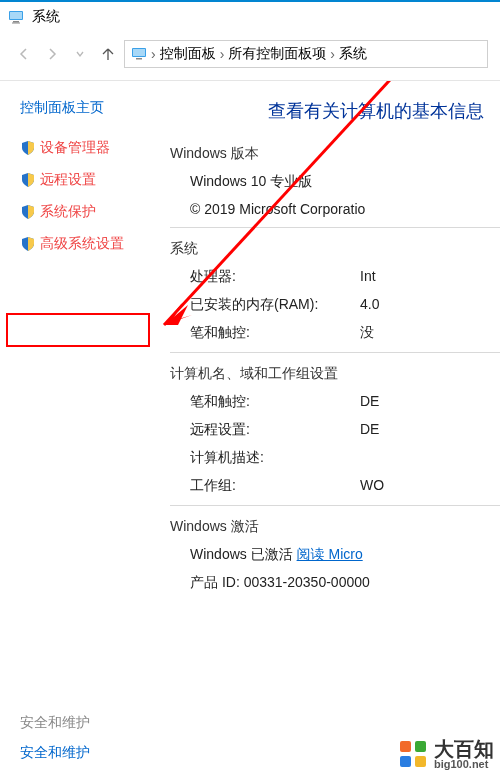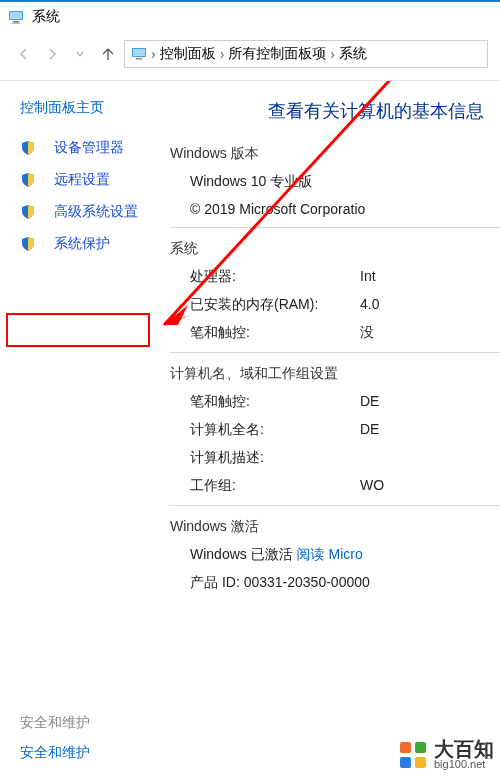--- a/index.html
+++ b/index.html
@@ -51,23 +51,23 @@
     display: flex;
     height: calc(776px - 32px - 44px - 1px);
   }
   .sidebar {
     width: 160px;
     padding: 18px 12px 12px 20px;
     position: relative;
   }
   .sidebar-title { color: #0066cc; margin-bottom: 22px; }
   .sidebar-item {
-    display: flex; align-items: center; gap: 18px;
+    display: flex; align-items: center; gap: 4px;
     margin-bottom: 14px;
-    color: #1d4ed8;
+    color: #ef4444;
     cursor: pointer;
   }
   .shield {
     width: 16px; height: 16px;
   }
   .highlight-box {
     position: absolute;
     left: 6px; top: 232px;
     width: 144px; height: 34px;
     border: 2px solid #ff0000;
@@ -85,30 +85,30 @@
     position: relative;
     overflow: hidden;
   }
   .main-title { color: #003399; font-size: 18px; margin: 0 0 22px 108px; white-space: nowrap; }
   .section-label { color: #333; margin: 0 0 10px 10px; }
   .kv { display: flex; margin: 0 0 10px 30px; }
   .kv .k { width: 170px; color: #222; }
   .kv .v { color: #222; white-space: nowrap; }
   .indent-text { margin: 0 16px 10px 30px; color: #222; white-space: nowrap; }
   .hr { border-top: 1px solid #d9d9d9; margin: 8px 0 12px 10px; }
-  .link { color: #0066cc; }
+  .link { color: #0066cc; text-decoration: underline; }
   .arrow-overlay { position: absolute; left: -78px; top: -18px; pointer-events: none; }
   .watermark {
     position: absolute; right: 6px; bottom: 6px;
-    display: flex; align-items: center; gap: 6px;
+    display: flex; gap: 6px;
   }
   .wm-logo { width: 30px; height: 30px; }
   .wm-text { display: flex; flex-direction: column; line-height: 1; }
   .wm-main { font-size: 20px; font-weight: 700; color: #333; }
-  .wm-sub { font-size: 11px; color: #555; }
+  .wm-sub { font-size: 11px; color: #555; font-weight: bold; }
   .monitor-icon { width:16px; height:16px; }
 </style>
 </head>
 <body>
 
 <div class="titlebar">
   <svg class="monitor-icon" viewBox="0 0 16 16">
     <rect x="1" y="2" width="14" height="9" rx="1" fill="#3aa0e8"></rect>
     <rect x="2" y="3" width="12" height="7" fill="#a8d8f7"></rect>
     <rect x="5" y="12" width="6" height="1.5" fill="#888"></rect>
@@ -170,28 +170,28 @@
           <path d="M8 1 L14 3 V8 C14 12 8 15 8 15 C8 15 2 12 2 8 V3 Z" fill="#2673c9"></path>
           <path d="M8 1 L14 3 V8 C14 12 8 15 8 15 V1 Z" fill="#f7c94b"></path>
         </svg>
       <span>远程设置</span>
     </div>
     <div class="sidebar-item">
       <svg class="shield" viewBox="0 0 16 16">
           <path d="M8 1 L14 3 V8 C14 12 8 15 8 15 C8 15 2 12 2 8 V3 Z" fill="#2673c9"></path>
           <path d="M8 1 L14 3 V8 C14 12 8 15 8 15 V1 Z" fill="#f7c94b"></path>
         </svg>
+      <span>系统保护</span>
+    </div>
+    <div class="sidebar-item">
+      <svg class="shield" viewBox="0 0 16 16">
+          <path d="M8 1 L14 3 V8 C14 12 8 15 8 15 C8 15 2 12 2 8 V3 Z" fill="#2673c9"></path>
+          <path d="M8 1 L14 3 V8 C14 12 8 15 8 15 V1 Z" fill="#f7c94b"></path>
+        </svg>
       <span>高级系统设置</span>
-    </div>
-    <div class="sidebar-item">
-      <svg class="shield" viewBox="0 0 16 16">
-          <path d="M8 1 L14 3 V8 C14 12 8 15 8 15 C8 15 2 12 2 8 V3 Z" fill="#2673c9"></path>
-          <path d="M8 1 L14 3 V8 C14 12 8 15 8 15 V1 Z" fill="#f7c94b"></path>
-        </svg>
-      <span>系统保护</span>
     </div>
 
     <div class="highlight-box"></div>
 
     <div class="sidebar-bottom">
       <div class="see-also-label">安全和维护</div>
       <div class="see-also-link">安全和维护</div>
     </div>
   </div>
 
@@ -223,21 +223,21 @@
         <span class="v">没</span>
       </div>
 
     <div class="hr"></div>
     <div class="section-label">计算机名、域和工作组设置</div>
     <div class="kv">
         <span class="k">笔和触控:</span>
         <span class="v">DE</span>
       </div>
     <div class="kv">
-        <span class="k">计算机全名:</span>
+        <span class="k">远程设置:</span>
         <span class="v">DE</span>
       </div>
     <div class="kv">
         <span class="k">计算机描述:</span>
         <span class="v"></span>
       </div>
     <div class="kv">
         <span class="k">工作组:</span>
         <span class="v">WO</span>
       </div>

